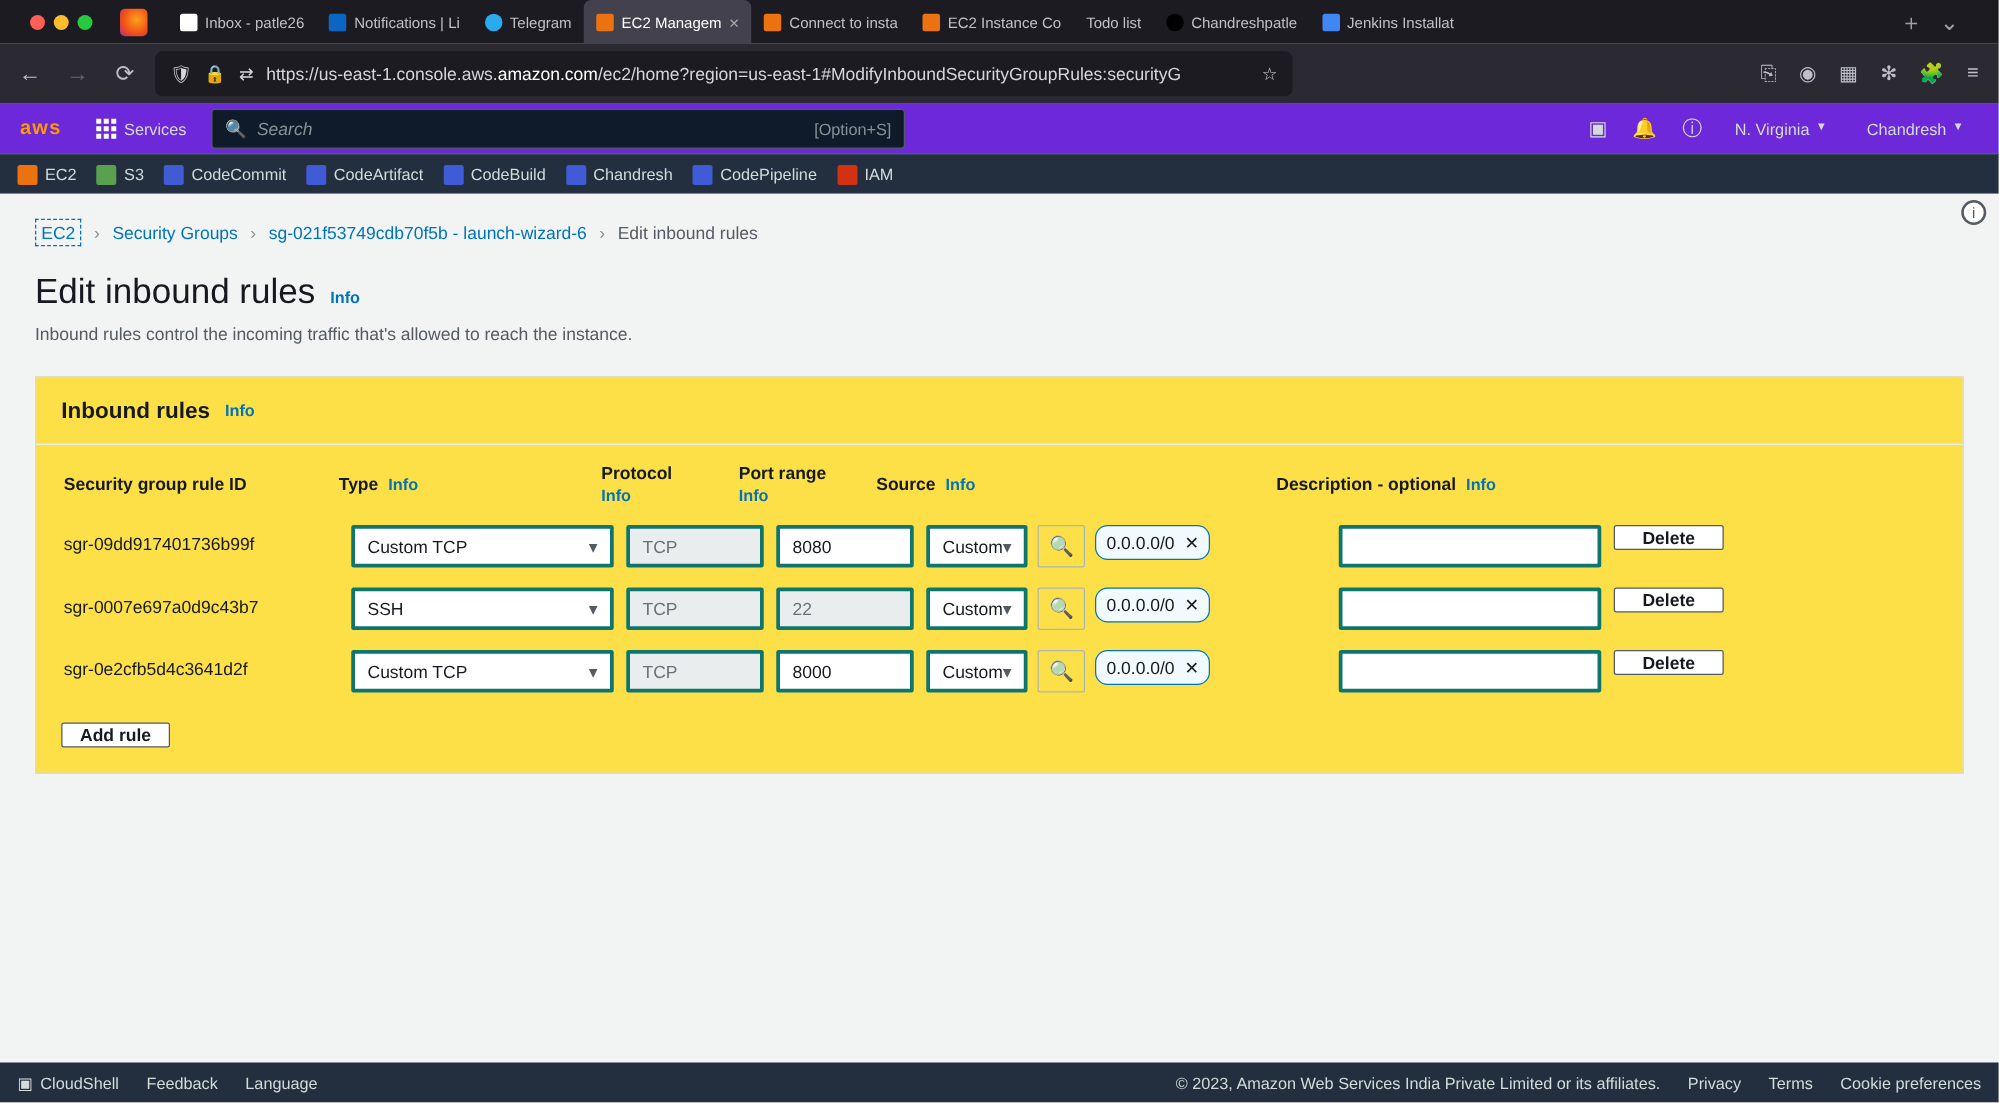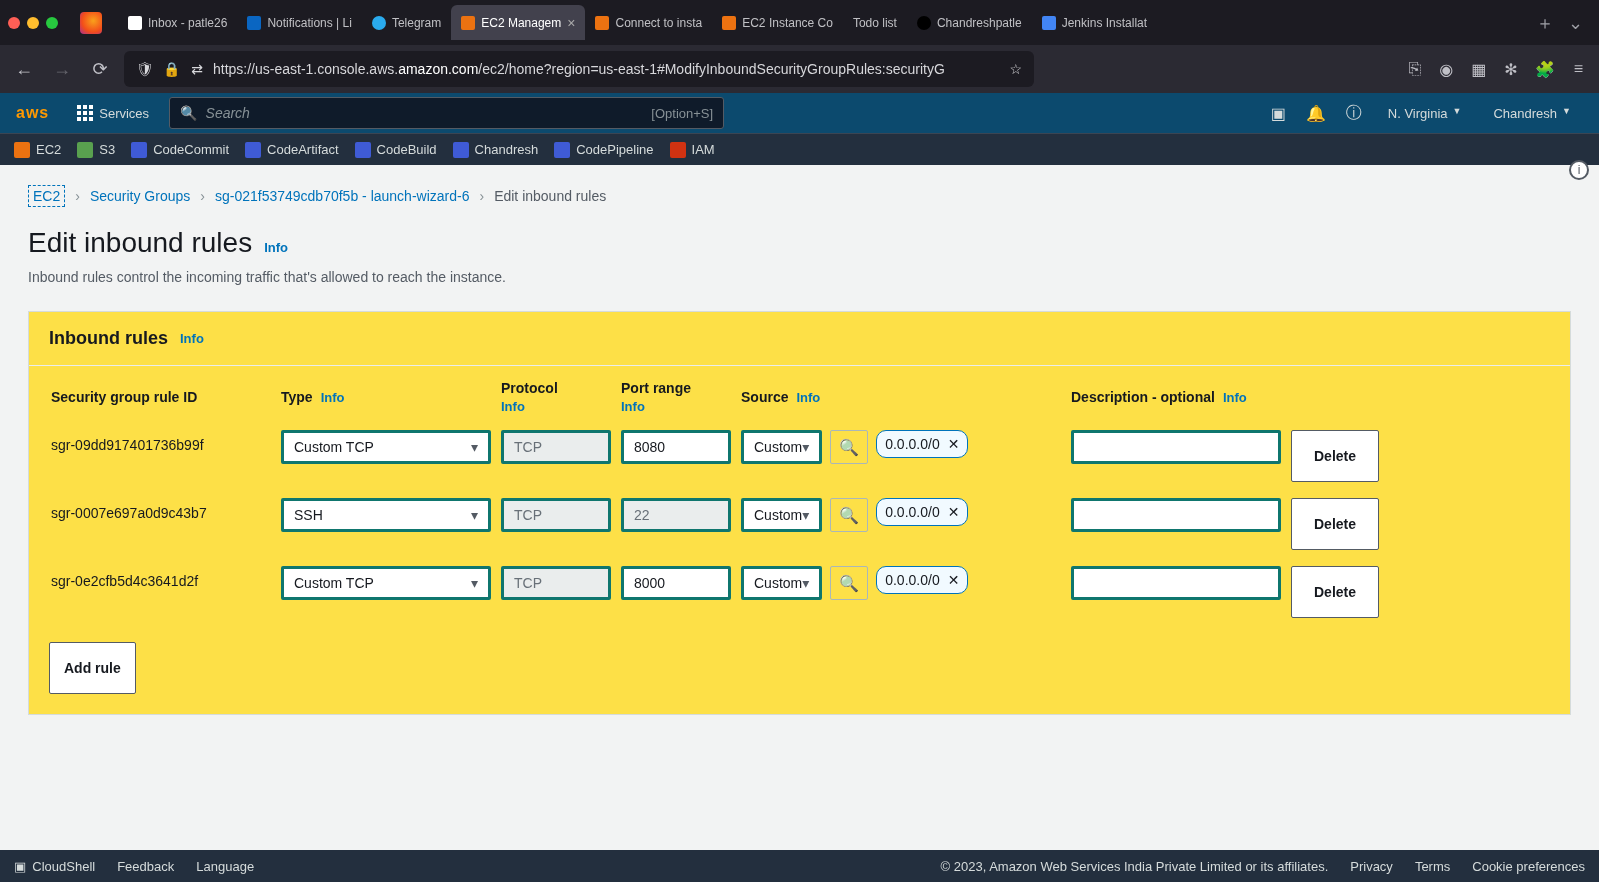--- a/index.html
+++ b/index.html
@@ -1,19 +1,19 @@
 <!DOCTYPE html>
 <html><head>
 <meta charset="utf-8">
 <style>
 * { margin:0; padding:0; box-sizing:border-box; font-family:"Amazon Ember","Helvetica Neue",Arial,sans-serif; }
 body { width:1599px; height:882px; background:#f1f1f1; overflow:hidden; position:relative; }
 
 
-.titlebar { height:45px; background:#1c1b22; display:flex; align-items:center; padding:0 8px; gap:6px; }
+.titlebar { height:35px; background:#1c1b22; display:flex; align-items:center; padding:0 24px; gap:6px; }
 .traffic { display:flex; gap:7px; margin-right:10px; }
 .trdot { width:12px; height:12px; border-radius:50%; }
 .trdot.r{background:#ff5f56}.trdot.y{background:#ffbd2e}.trdot.g{background:#27c93f}
 .ff-logo{width:22px;height:22px;border-radius:4px;background:radial-gradient(circle at 60% 40%,#f9a11b,#f34d1a 60%,#a62e96);margin:0 10px 0 6px;}
 .tabs{display:flex;flex:1;height:35px;align-items:stretch;overflow:hidden}
 .tab{display:flex;align-items:center;gap:6px;padding:0 10px;color:#c0c0c4;font-size:12px;white-space:nowrap;max-width:170px;overflow:hidden;border-radius:6px 6px 0 0;cursor:pointer}
 .tab.active{background:#42414d;color:#fff}
 .tab .close{color:#aaa;margin-left:auto;font-size:14px}
 .favicon{width:14px;height:14px;border-radius:2px;flex:0 0 14px}
 .fav-gm{background:#fff}
@@ -27,21 +27,21 @@
 
 
 .urlbar{height:48px;background:#2b2a33;display:flex;align-items:center;padding:0 10px;gap:10px;color:#bfbfc6}
 .navbtn{width:28px;text-align:center;font-size:18px;cursor:pointer}
 .addr{flex:1;height:36px;background:#1c1b22;border-radius:6px;display:flex;align-items:center;padding:0 12px;gap:10px;font-size:14px;color:#d7d7db;max-width:910px}
 .addr .urltext{overflow:hidden;white-space:nowrap}
 .addr .urltext .host{color:#fff}
 .urlbar .rightutil{display:flex;align-items:center;gap:18px;margin-left:auto;padding-right:6px;font-size:16px;color:#bfbfc6}
 
 
-.awsbar{height:40px;background:#0c4a6e;display:flex;align-items:center;color:#d5dbdb;font-size:13px;padding:0 10px}
+.awsbar{height:40px;background:#6d28d9;display:flex;align-items:center;color:#d5dbdb;font-size:13px;padding:0 10px}
 .awslogo{font-weight:800;color:#ff9900;font-size:16px;letter-spacing:1px;text-transform:lowercase;padding:0 18px 0 6px}
 .svcbtn{display:flex;align-items:center;gap:6px;padding:0 10px;cursor:pointer}
 .grid9{display:grid;grid-template-columns:repeat(3,4px);grid-auto-rows:4px;gap:2px}
 .grid9 span{background:#fff;display:block}
 .searchbox{display:flex;align-items:center;margin-left:10px;background:#0f1b2a;border:1px solid #545b64;border-radius:3px;height:32px;width:555px;padding:0 10px;color:#879196;font-size:14px}
 .searchbox .ph{font-style:italic;flex:1}
 .kbd{color:#879196;font-size:13px}
 .awsbar .rightzone{margin-left:auto;display:flex;align-items:center;gap:20px;padding-right:12px}
 .iconbtn{color:#d5dbdb;cursor:pointer;font-size:16px}
 .region,.user{display:flex;gap:5px;cursor:pointer;padding:0 6px}
@@ -61,39 +61,39 @@
 .breadcrumb .sep{color:#879196}
 .h1row{display:flex;align-items:baseline;gap:12px}
 .h1{font-size:28px;font-weight:500;color:#16191f}
 .infolink{color:#0073bb;font-weight:700;font-size:13px;cursor:pointer}
 .subtitle{color:#545b64;font-size:14px;margin-top:10px}
 
 .panel{margin-top:26px;border:1px solid #d5dbdb;background:#fde047}
 .panelhdr{display:flex;align-items:center;gap:12px;padding:16px 20px;border-bottom:1px solid #eaeded}
 .panelhdr h2{font-size:18px;font-weight:700;color:#16191f}
 
-.rulesgrid{display:grid;grid-template-columns:220px 210px 110px 110px 320px 210px 100px;column-gap:10px;padding:14px 22px 8px 22px}
+.rulesgrid{display:grid;grid-template-columns:220px 210px 110px 110px 320px 210px 100px;padding:14px 22px 8px 22px}
 .colhdr{font-weight:700;font-size:14px;color:#16191f;display:flex;align-items:center;gap:8px}
 .colhdr .sub{display:block;margin-top:2px}
 
 .rulerow{display:grid;grid-template-columns:220px 210px 110px 110px 320px 210px 100px;column-gap:10px;padding:8px 22px;align-items:start}
 .celltext{font-size:14px;color:#16191f;padding-top:7px}
 
 .sel,.inp{height:34px;border:3px solid #0f766e;border-radius:2px;background:#fff;font-size:14px;color:#16191f;padding:0 10px;display:flex;align-items:center;justify-content:space-between;width:100%}
 .sel{cursor:pointer}
 .sel .chev{color:#545b64}
 .inp.dis{background:#eaeded;color:#687078}
 .inp.empty{color:#879196}
 .srcwrap{display:flex;flex-direction:row;gap:8px}
 .srcline{display:flex;gap:8px}
 .srcline .sel{flex:1}
 .srcsearch{flex:2;height:34px;border:1px solid #aab7b8;border-radius:2px;display:flex;align-items:center;padding:0 8px;color:#687078}
 .tag{display:inline-flex;align-items:center;gap:8px;border:1px solid #0073bb;background:#f1faff;color:#16191f;font-size:14px;padding:5px 8px;border-radius:10px;align-self:flex-start}
 .tag .x{color:#16191f;cursor:pointer;font-size:14px}
-.delbtn,.addbtn{height:52px;border:1px solid #545b64;background:#fff;color:#16191f;font-size:14px;padding:0 14px;border-radius:2px;cursor:pointer;display:inline-flex;align-items:center;justify-content:center;font-weight:600}
+.delbtn,.addbtn{height:20px;border:1px solid #545b64;background:#fff;color:#16191f;font-size:14px;padding:0 14px;border-radius:2px;cursor:pointer;display:inline-flex;align-items:center;justify-content:center;font-weight:600}
 .delbtn{width:88px}
 .panelfoot{padding:16px 20px 20px 20px}
 
 .footerbar{position:absolute;bottom:0;left:0;right:0;height:32px;background:#232f3e;color:#d5dbdb;font-size:13px;display:flex;align-items:center;padding:0 14px;gap:22px}
 .footerbar .spacer{flex:1}
 .footerbar a{color:#d5dbdb;text-decoration:none;cursor:pointer}
 .cloudshell{display:flex;align-items:center;gap:6px;cursor:pointer}
 
 .infoiconbtn{position:absolute;right:10px;top:160px;color:#545b64;border:2px solid #545b64;width:20px;height:20px;border-radius:50%;font-size:12px;display:flex;align-items:center;justify-content:center;cursor:pointer;background:#fff}
 </style>

